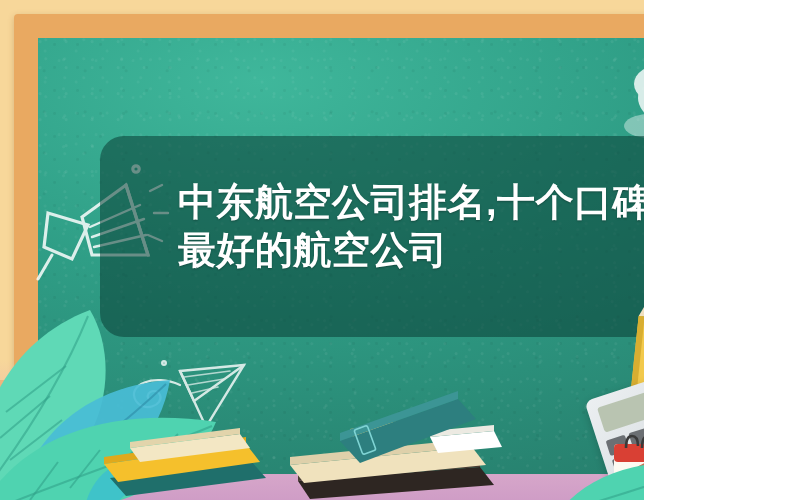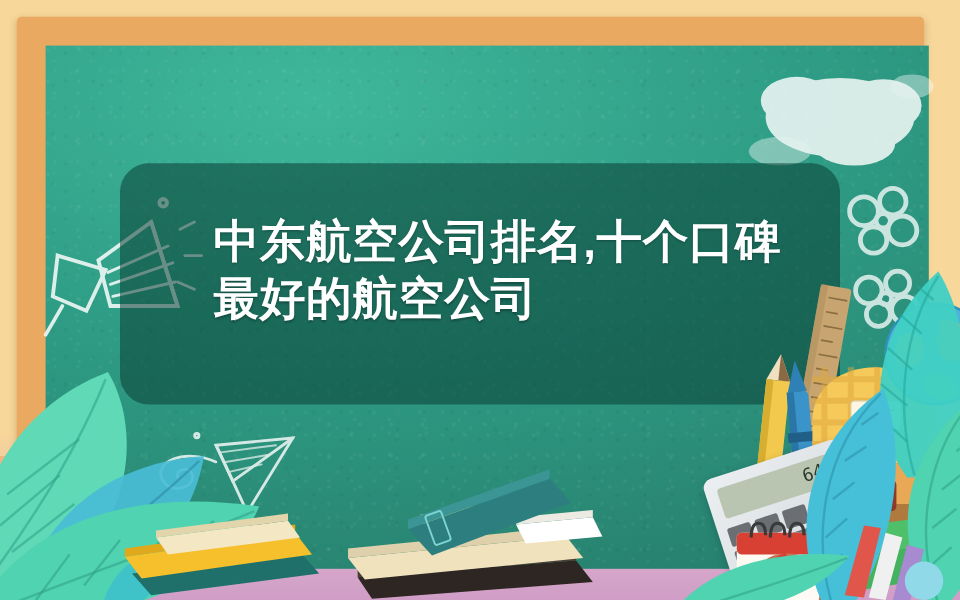--- a/index.html
+++ b/index.html
@@ -1,20 +1,20 @@
 <!DOCTYPE html>
 <html><head>
 <meta charset="utf-8">
 <style>
   html,body{margin:0;padding:0;background:#fff;}
   body{font-family:"Liberation Sans","DejaVu Sans",sans-serif;}
 
   .stage{
     position:relative;
-    width:800px;height:500px;
+    width:644px;height:500px;
     overflow:hidden;
     background:#f6d79b;
   }
 
   
   .desk-bg{
     position:absolute;inset:0;
     background:
       linear-gradient(180deg,#f7d79a 0%,#f7d79a 72%,#f2c9a0 78%,#dfa8bf 86%,#cf9bc4 100%);
   }

